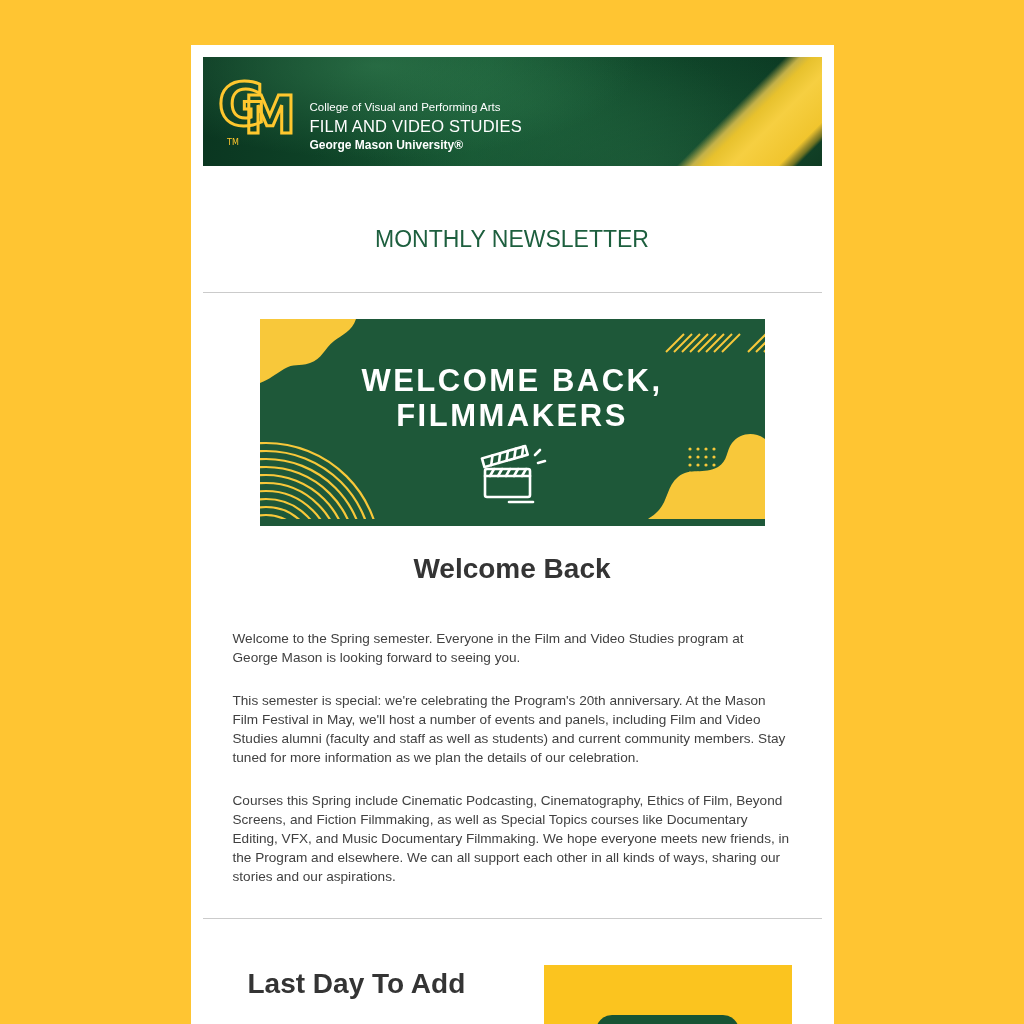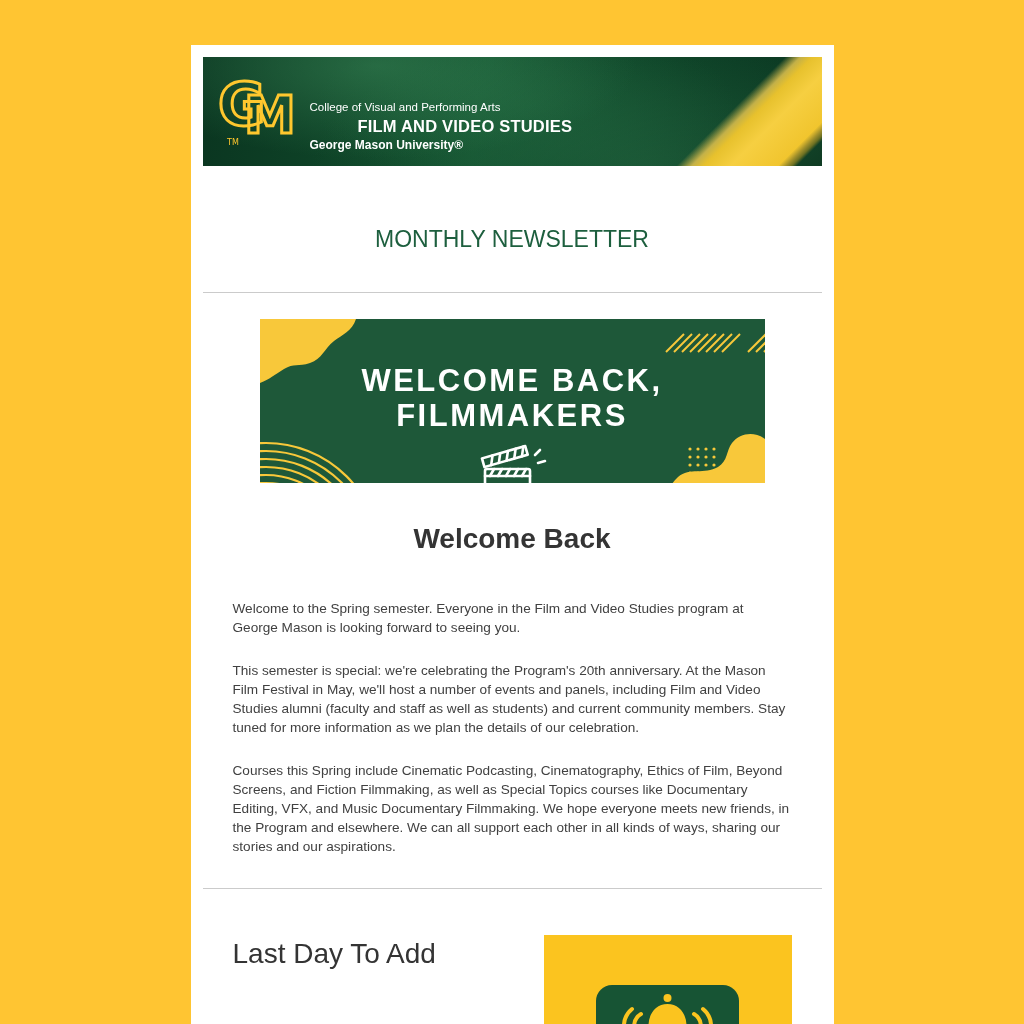--- a/index.html
+++ b/index.html
@@ -39,68 +39,68 @@
       #6e7122 91%,
       #114026 92.5%,
       #0f3b23 100%);
   }
   .logo-block { position: absolute; left: 14px; top: 14px; }
   .header-text {
     position: absolute; left: 107px; top: 44px;
     color: #ffffff; line-height: 1.15;
   }
   .header-college { font-size: 11.5px; font-weight: 400; }
-  .header-program { font-size: 16.5px; font-weight: bold; margin-top: 3px; letter-spacing: .2px; margin-left: 48px; }
+  .header-program { font-size: 16.5px; font-weight: normal; margin-top: 3px; letter-spacing: .2px; }
   .header-univ    { font-size: 12px; font-weight: bold; margin-top: 3px; }
   
   .masthead-title {
     margin-top: 60px; text-align: center;
     color: #1D5F3E; font-size: 23px; font-weight: 400;
   }
   .masthead-date {
     margin-top: 17px; text-align: center;
     color: #1D5F3E; font-size: 23px; font-weight: 400;
   }
   hr.divider {
     border: none; border-top: 1px solid #CBCBCB;
     margin: 39px 0 0;
   }
   
   .hero {
     position: relative;
-    width: 505px; height: 164px;
+    width: 505px; height: 207px;
     margin: 26px auto 3px;
     background: #1E5839;
     overflow: hidden;
   }
   .hero-deco { position: absolute; left: 0; top: 0; }
   .hero-content { position: relative; text-align: center; }
   .hero-title {
     margin-top: 44px;
     color: #ffffff; font-weight: bold;
     font-size: 31px; line-height: 35px; letter-spacing: 2.5px;
   }
   .hero-icon-wrap { margin-top: 10px; }
   
   .section-heading {
     text-align: center; color: #343434;
     font-size: 28px; font-weight: bold;
-    margin: 40px 0 0;
+    margin: 27px 0 0;
   }
   .body-para {
     margin: 24px 30px 0;
     color: #414141; font-size: 13.6px; line-height: 19px;
   }
   .body-para.first { margin-top: 44px; }
   hr.divider.second { margin-top: 32px; }
   
   .bottom-section { display: flex; margin: 46px 30px 0; }
   .bottom-left { width: 290px; }
   .bottom-heading {
-    color: #343434; font-size: 28px; font-weight: normal; margin: 3px 0 0;
+    color: #343434; font-size: 28px; font-weight: bold; margin: 3px 15px 0;
     text-align: left;
   }
   .bell-image {
     margin-left: auto;
     width: 248px; height: 248px;
     background: #FBC41F;
     position: relative;
   }
   .bell-panel { position: absolute; left: 52px; top: 50px; }
 </style>

